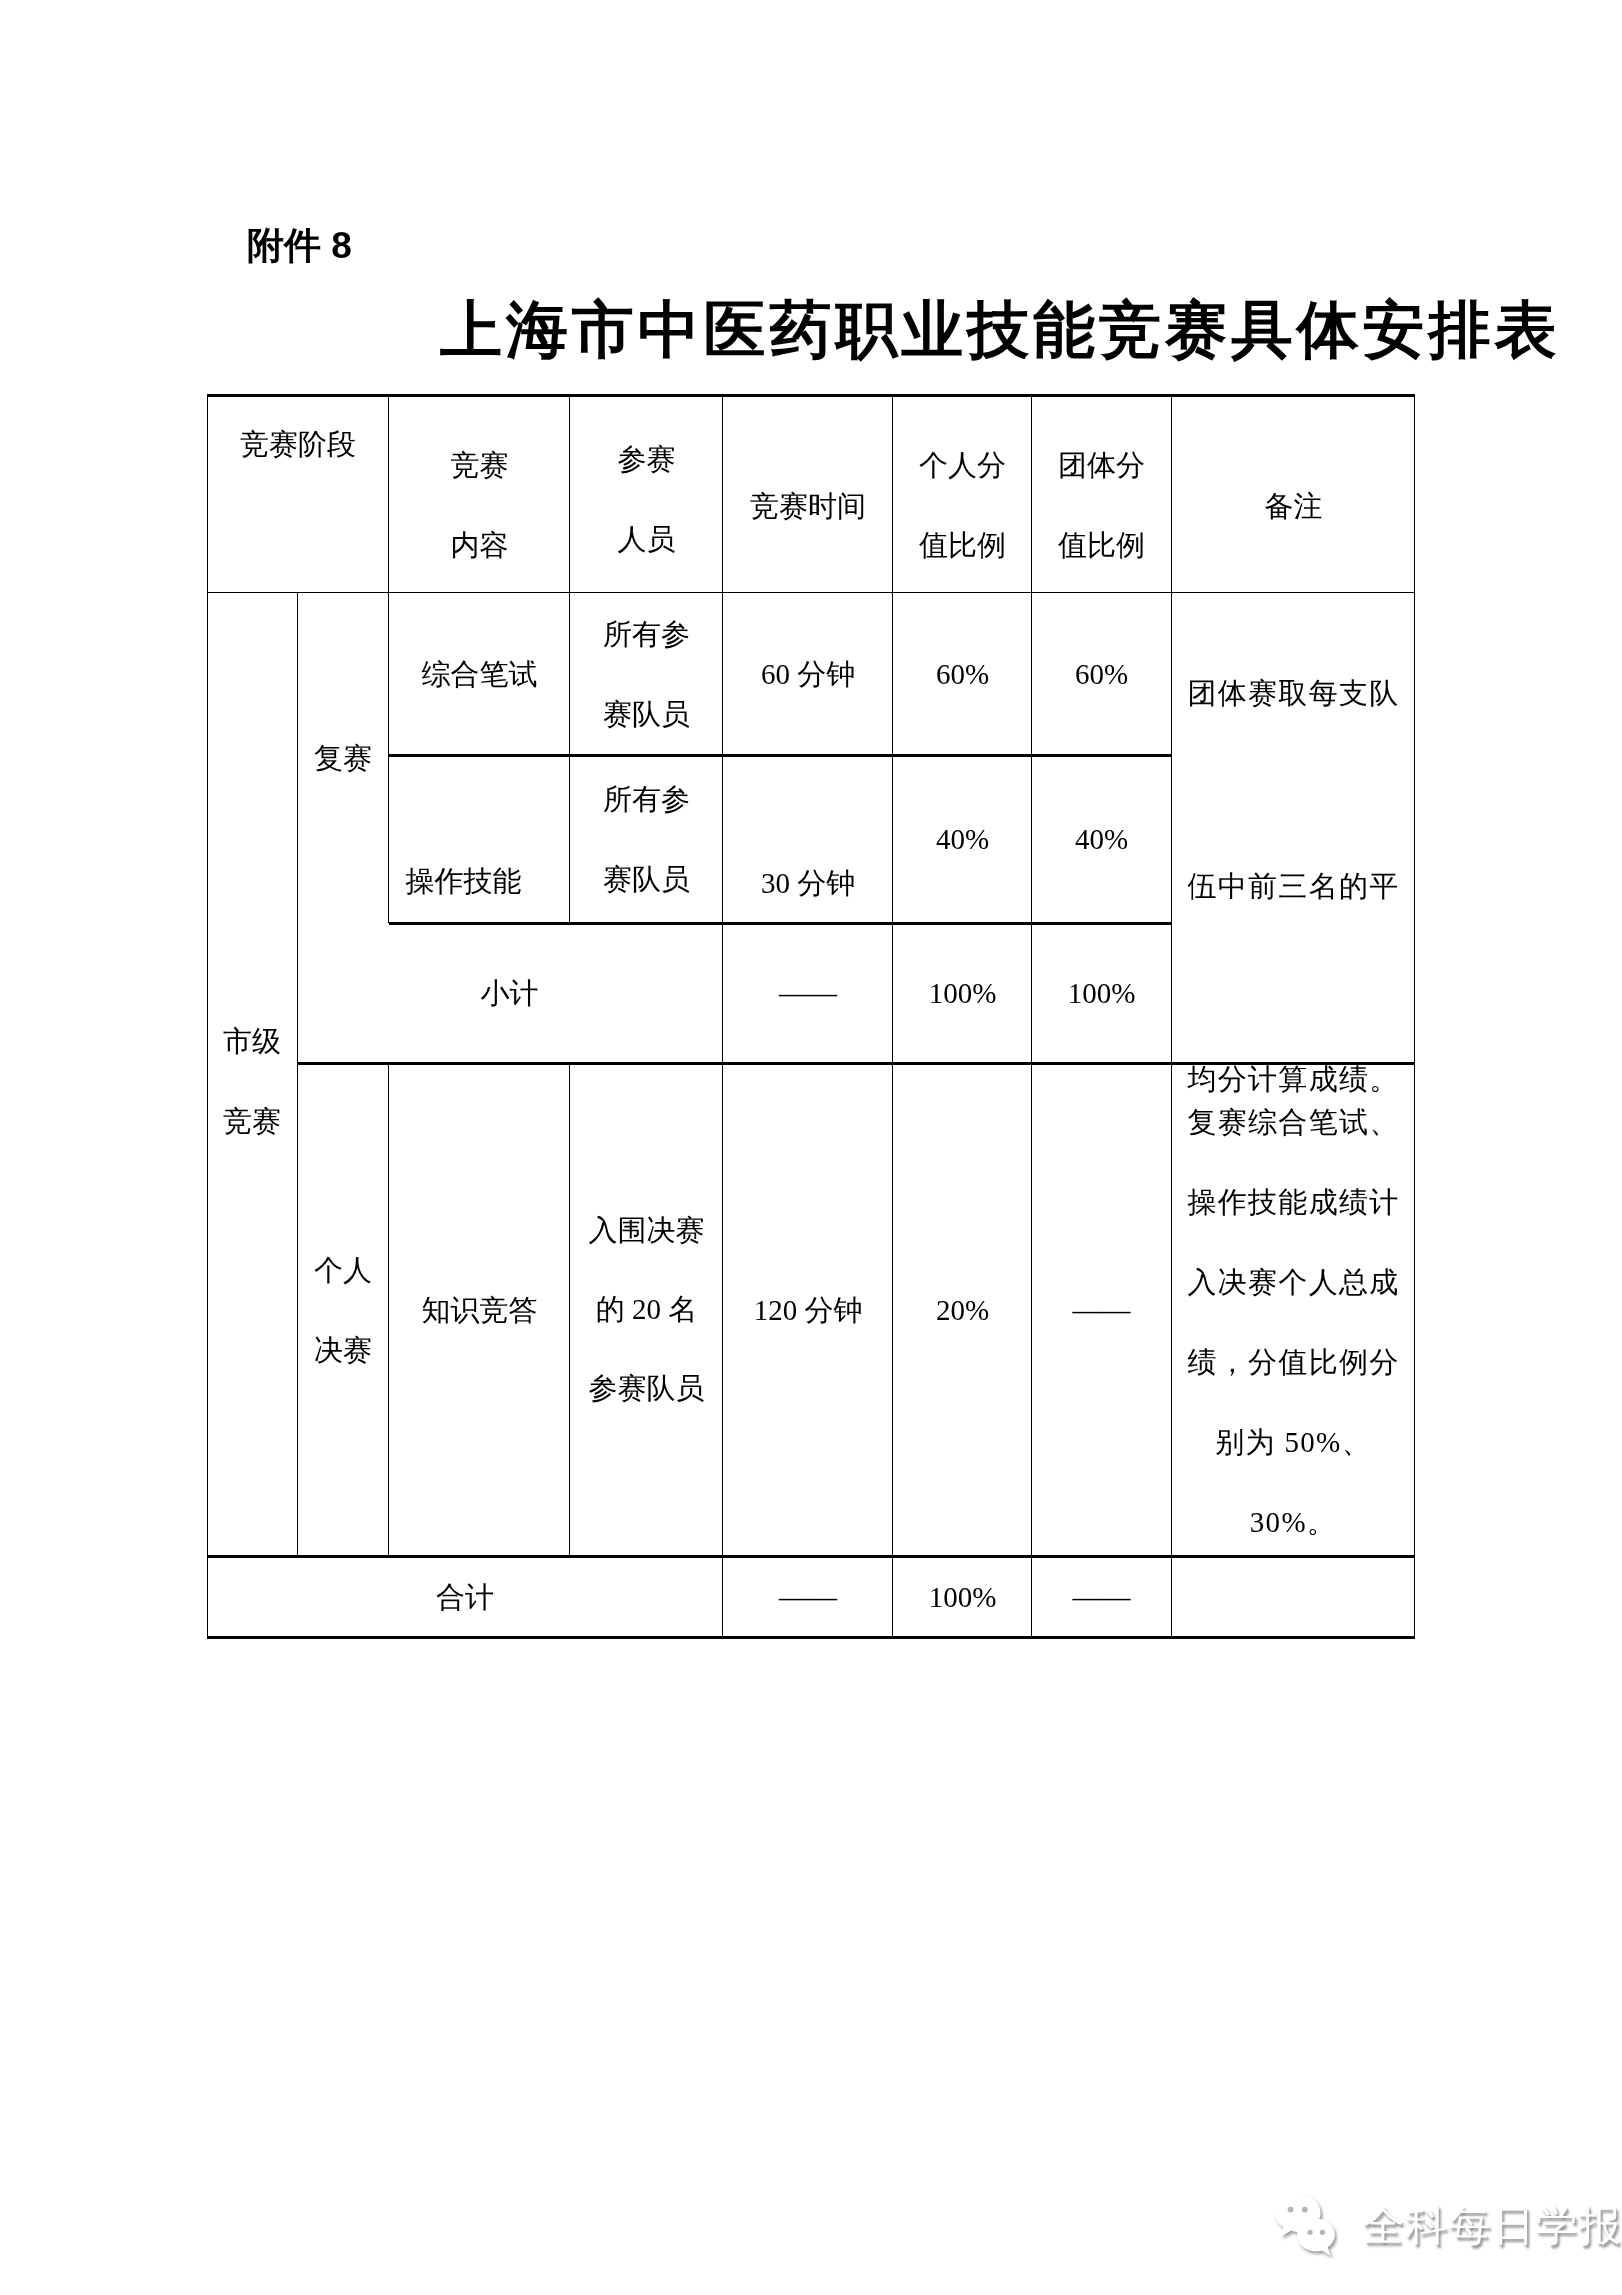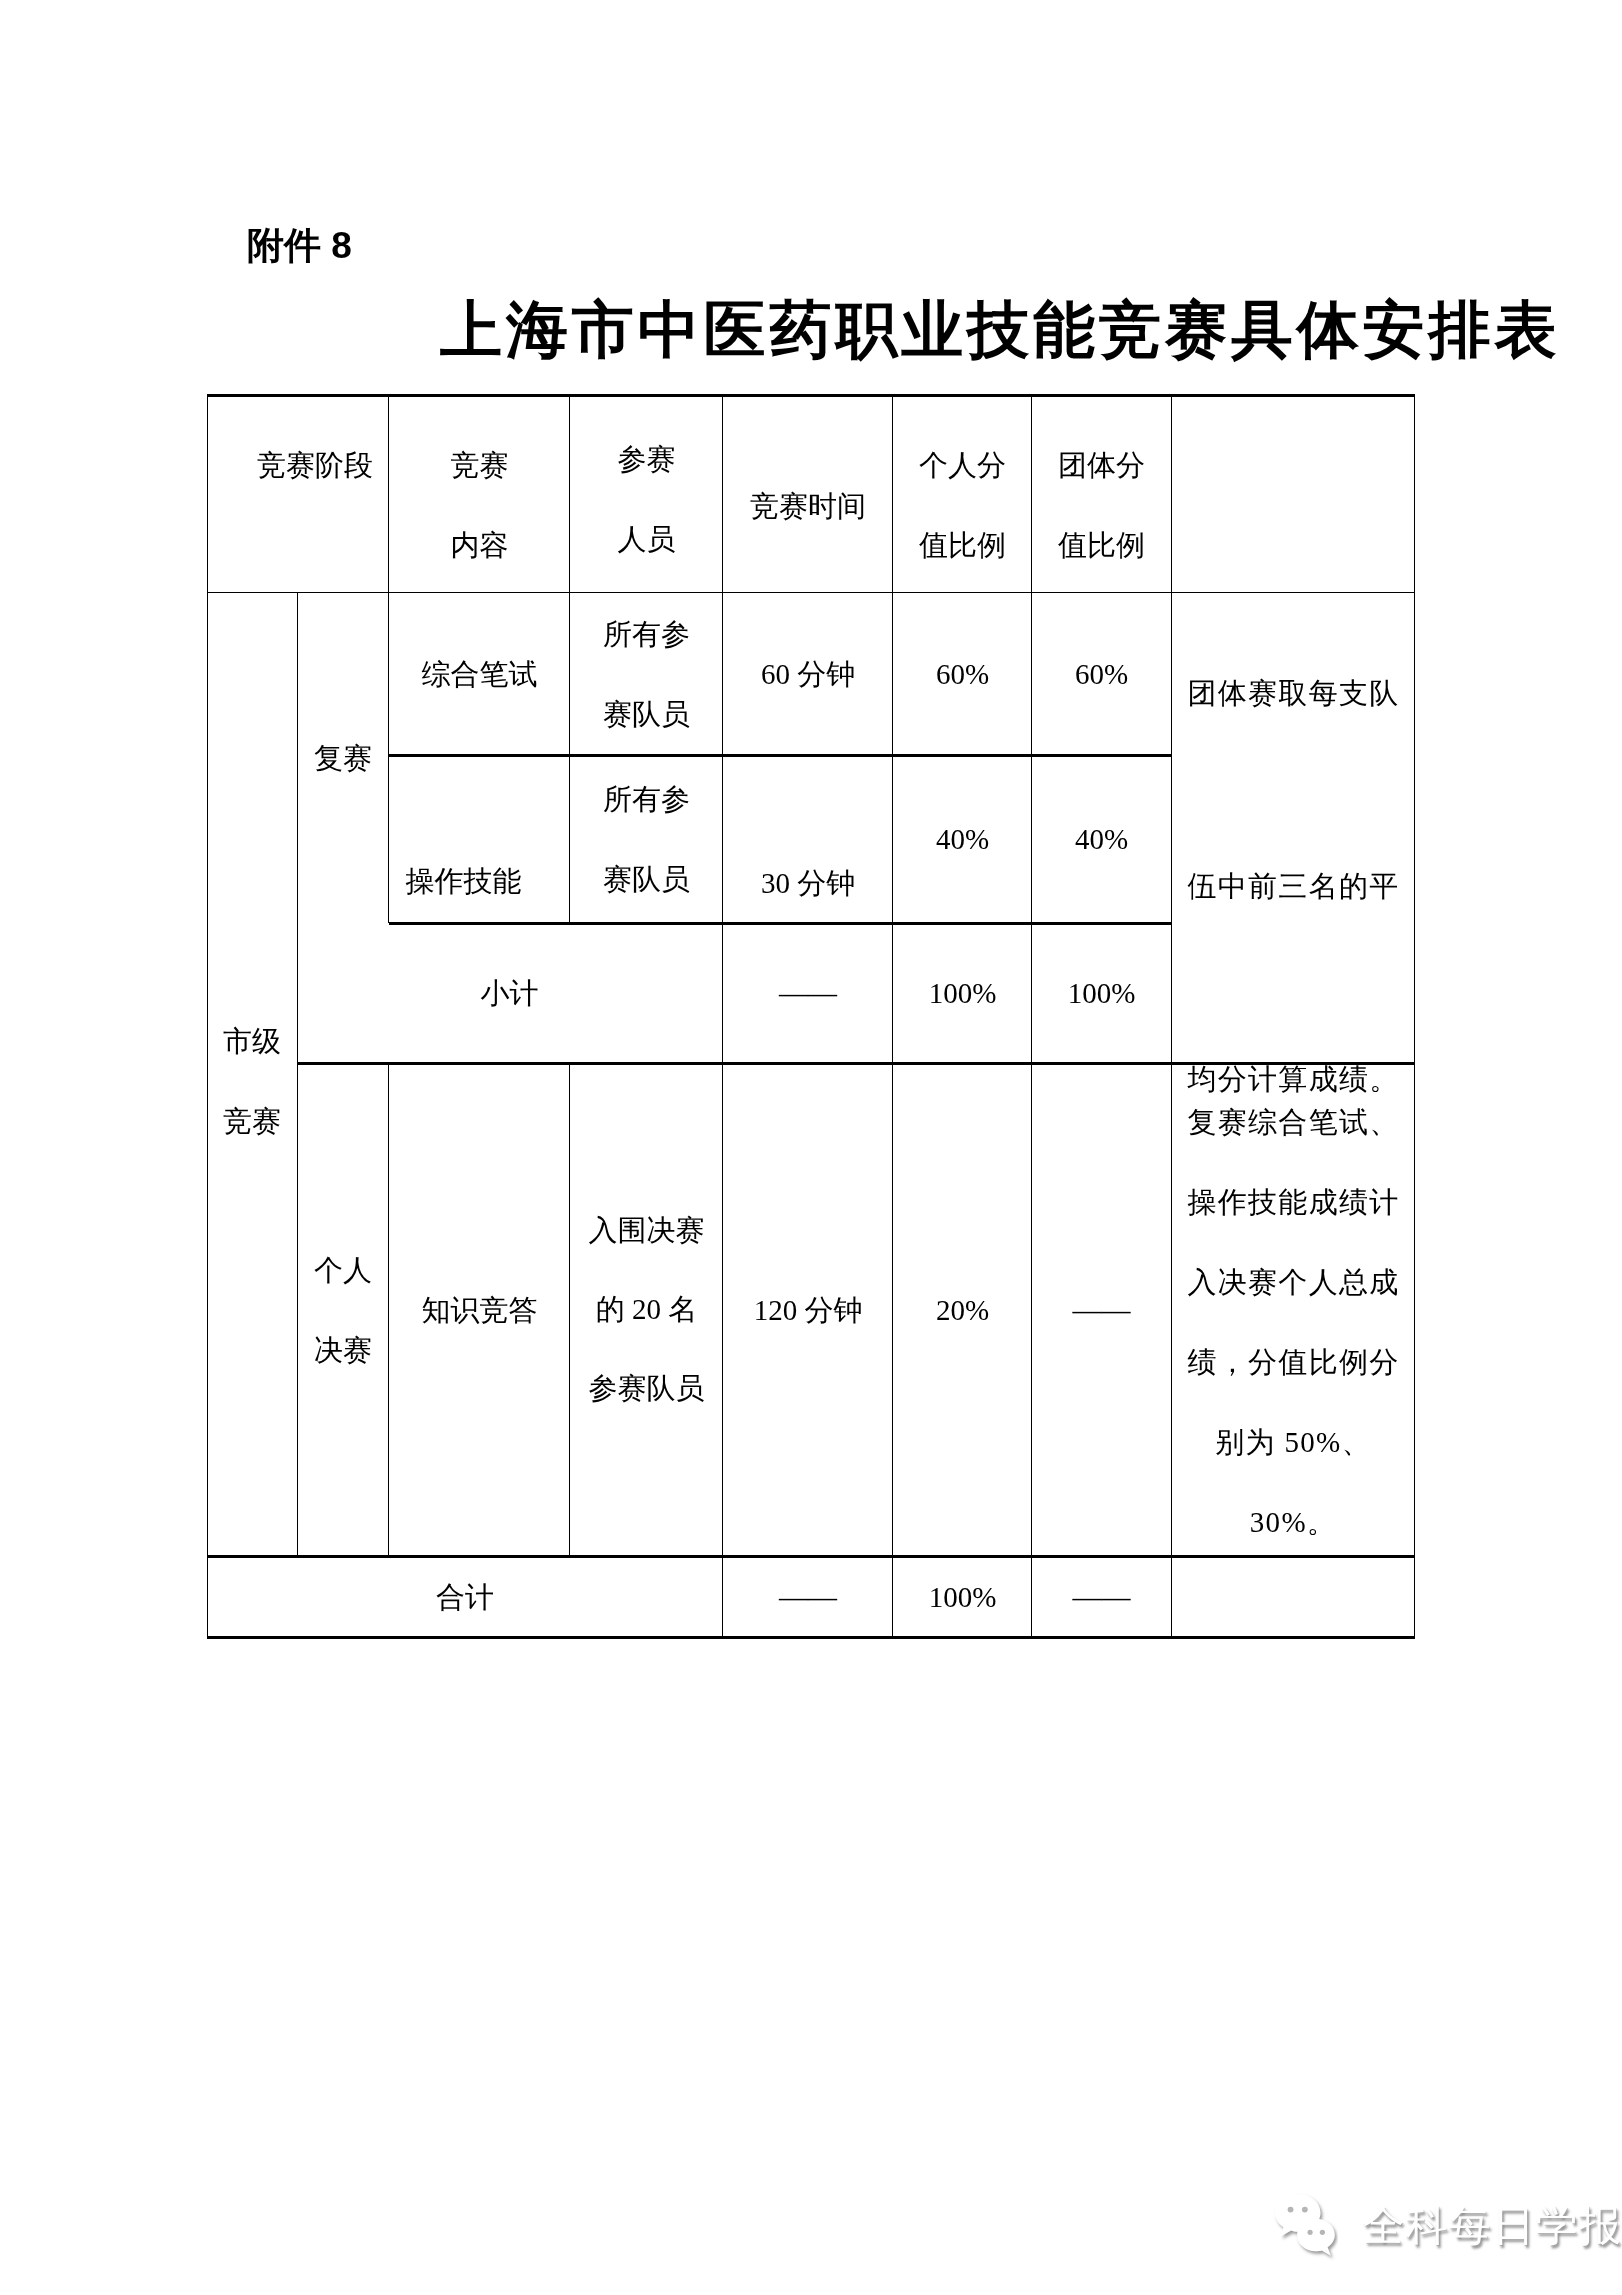--- a/index.html
+++ b/index.html
@@ -41,41 +41,44 @@
   <div class="line" style="left:181px;top:0;width:1.3px;height:528px;"></div>
   <div class="line" style="left:181px;top:668px;width:1.3px;height:493px;"></div>
   <div class="line" style="left:362px;top:0;width:1.3px;height:528px;"></div>
   <div class="line" style="left:362px;top:668px;width:1.3px;height:493px;"></div>
   <div class="line" style="left:515px;top:0;width:1.3px;height:1243px;"></div>
   <div class="line" style="left:685px;top:0;width:1.3px;height:1243px;"></div>
   <div class="line" style="left:824px;top:0;width:1.3px;height:1243px;"></div>
   <div class="line" style="left:964px;top:0;width:1.3px;height:1243px;"></div>
   <div class="line" style="left:1207px;top:0;width:1.3px;height:1243px;"></div>
 
-  <div class="cell" style="left:17px;top:0;width:182px;height:198px;padding-top:30px;">
+  <div class="cell" style="left:0;top:0;width:182px;height:198px;padding-top:9px;">
     <div>竞赛阶段</div>
   </div>
   <div class="cell" style="left:182px;top:0;width:181px;height:198px;padding-top:30px;">
     <div>竞赛</div>
     <div>内容</div>
   </div>
   <div class="cell" style="left:363px;top:0;width:153px;height:198px;padding-top:24px;">
     <div>参赛</div>
     <div>人员</div>
   </div>
   <div class="cell" style="left:516px;top:0;width:170px;height:198px;padding-top:71px;">
     <div>竞赛时间</div>
   </div>
   <div class="cell" style="left:686px;top:0;width:139px;height:198px;padding-top:30px;">
     <div>个人分</div>
     <div>值比例</div>
   </div>
   <div class="cell" style="left:825px;top:0;width:139px;height:198px;padding-top:30px;">
     <div>团体分</div>
     <div>值比例</div>
+  </div>
+  <div class="cell" style="left:965px;top:0;width:243px;height:198px;padding-top:71px;">
+    <div>备注</div>
   </div>
 
   <div class="cell" style="left:0;top:198px;width:90px;height:964px;padding-top:408px;">
     <div>市级</div>
     <div>竞赛</div>
   </div>
 
   <div class="cell center" style="left:90px;top:198px;width:92px;height:330px;">
     <div>复赛</div>
   </div>

